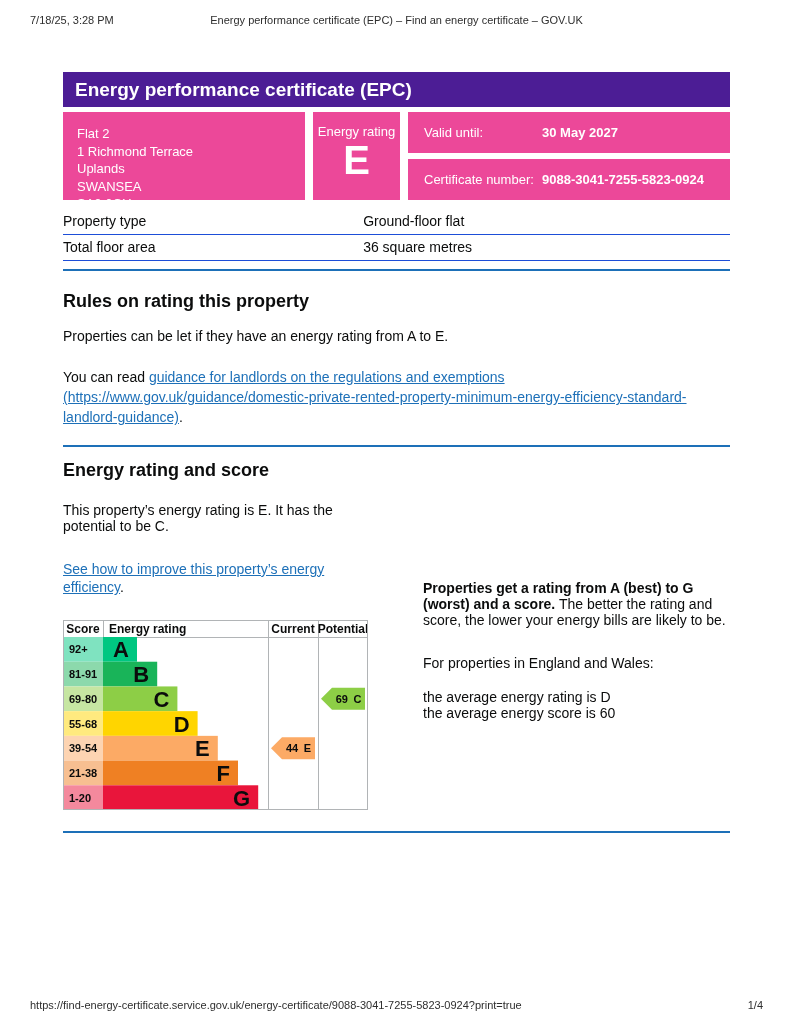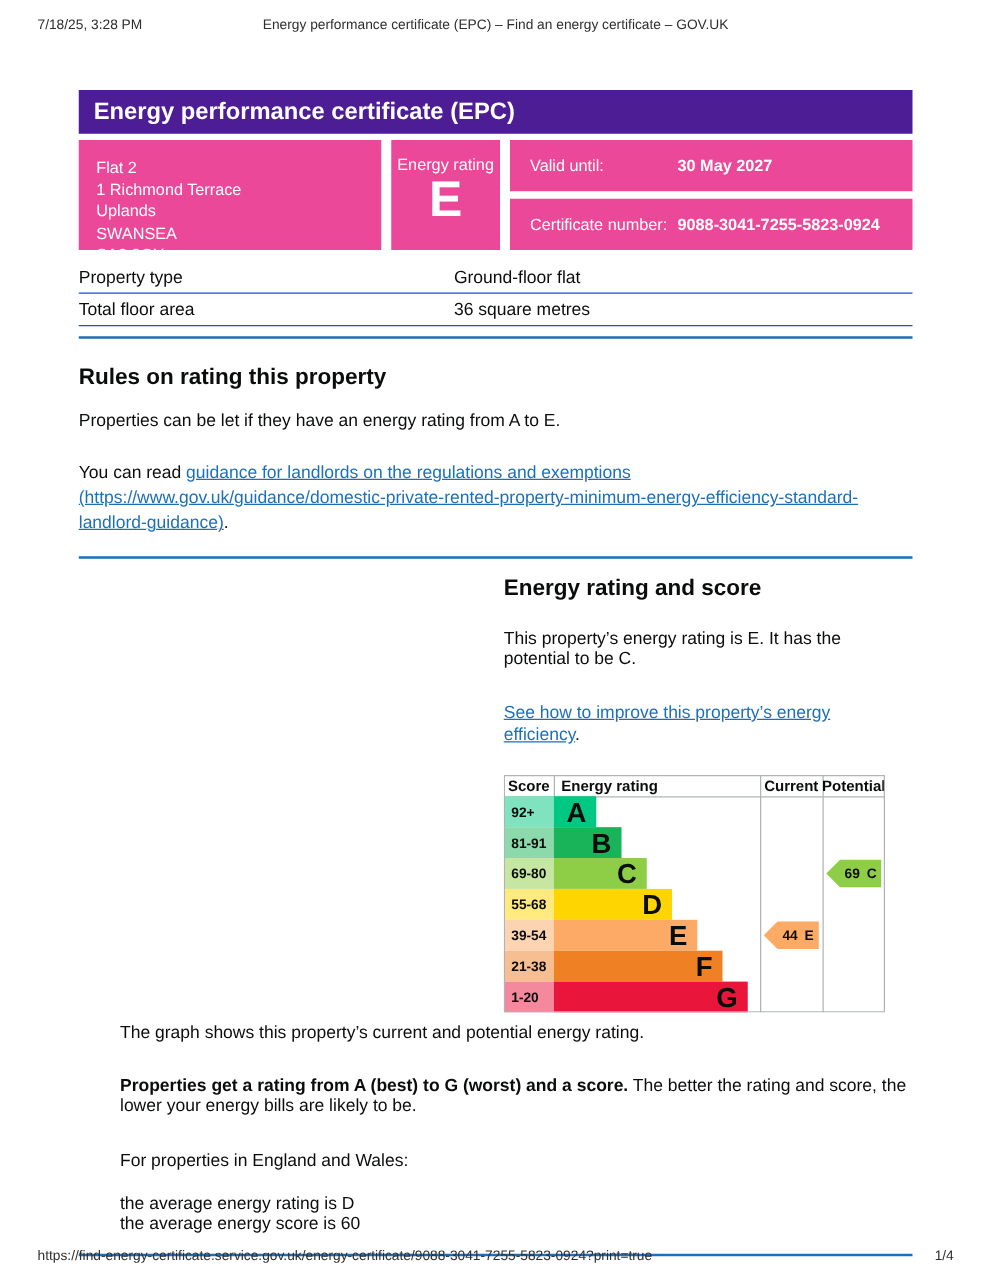--- a/index.html
+++ b/index.html
@@ -39,21 +39,21 @@
   .hr-3 { margin:17px 0 0; }
 
   h2 { margin:0; font-size:18px; font-weight:bold; line-height:21px; }
   p { font-size:14px; line-height:1.2; }
   a { color:#1d70b8; }
 
   .section-rules { margin-top:20px; }
   .rules-p1 { margin:16px 0 0; }
   .rules-p2 { margin:22px 0 0; line-height:1.45; }
 
-  .two-col { display:flex; margin-top:13px; align-items:flex-end;flex-direction:column; }
+  .two-col { display:flex; margin-top:13px; align-items:center; }
   .col-left { width:327px; flex:0 0 327px; }
   .col-right { margin-left:33px; flex:1; }
   .rating-intro { margin:21px 0 0; width:305px; line-height:1.15; }
   .improve-link-p { margin:26px 0 0; width:305px; line-height:1.3; }
   .chart-wrap { margin-top:24px; }
 
   .col-right p { line-height:1.15; }
   .cr-p1 { margin:2px 0 0; }
   .cr-p2 { margin:27px 0 0; line-height:1.25; }
   .cr-p3 { margin:27px 0 0; }
@@ -164,21 +164,20 @@
             <text x="6" y="181.64285714285714" font-size="11" font-weight="bold" font-family="&quot;Liberation Sans&quot;, sans-serif" fill="#0b0c0c" text-anchor="start">1-20</text>
             <text x="187.2" y="185.64285714285714" font-size="22" font-weight="bold" font-family="&quot;Liberation Sans&quot;, sans-serif" fill="#0b0c0c" text-anchor="end">G</text>
             <rect x="0.5" y="0.5" width="304" height="189" fill="none" stroke="#b1b4b6"></rect>
             <polygon points="208,128.21428571428572 219,117.21428571428572 252,117.21428571428572 252,139.21428571428572 219,139.21428571428572" fill="#fcaa65"></polygon>
             <text x="235.5" y="132.21428571428572" font-size="11" font-weight="bold" font-family="&quot;Liberation Sans&quot;, sans-serif" fill="#0b0c0c" text-anchor="middle">44 E</text>
             <polygon points="258,78.78571428571429 269,67.78571428571429 302,67.78571428571429 302,89.78571428571429 269,89.78571428571429" fill="#8dce46"></polygon>
             <text x="285.5" y="82.78571428571429" font-size="11" font-weight="bold" font-family="&quot;Liberation Sans&quot;, sans-serif" fill="#0b0c0c" text-anchor="middle">69 C</text>
           </svg></div>
     </div>
     <div class="col-right">
-      <p class="cr-p1">The graph shows this property’s current and potential energy rating.</p>
       <p class="cr-p2"><strong>Properties get a rating from A (best) to G (worst) and a score.</strong><span> The better the rating and score, the lower your energy bills are likely to be.</span></p>
       <p class="cr-p3">For properties in England and Wales:</p>
       <p class="cr-p4"><span>the average energy rating is D</span><br><span>the average energy score is 60</span></p>
     </div>
   </div>
 
   <hr class="hr-blue hr-3">
 
 </div>
 

